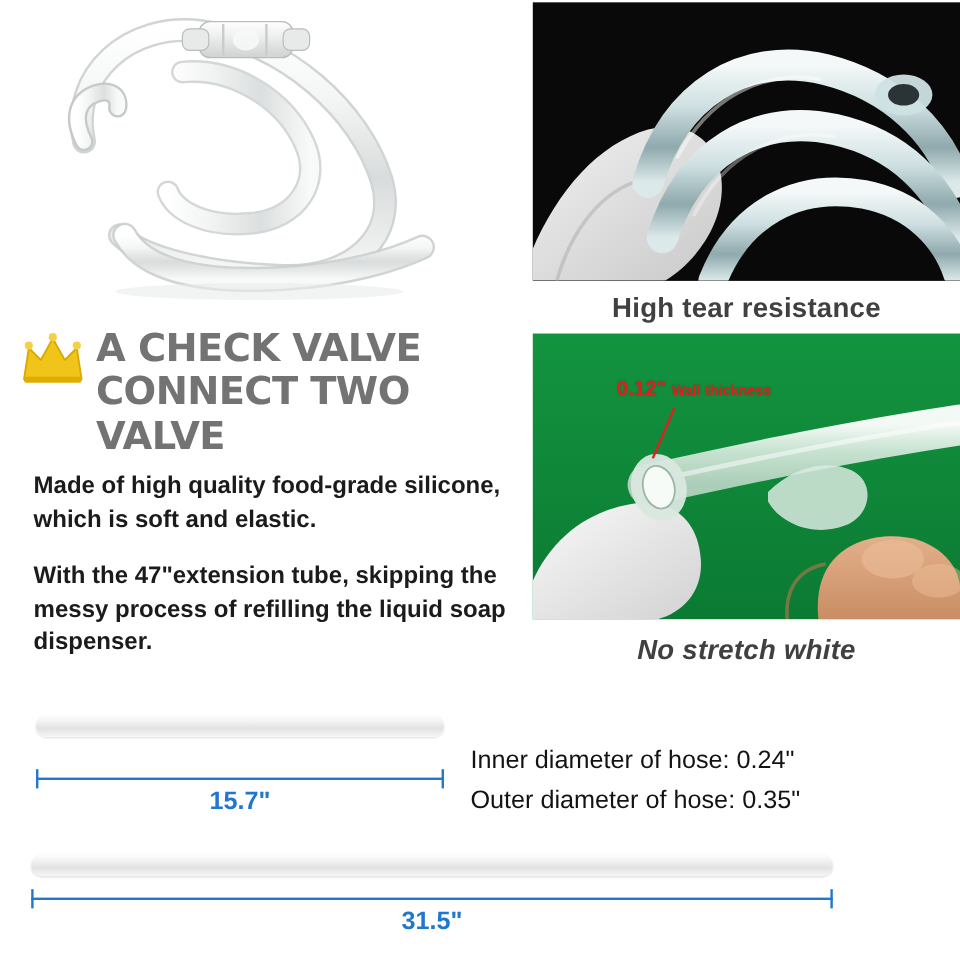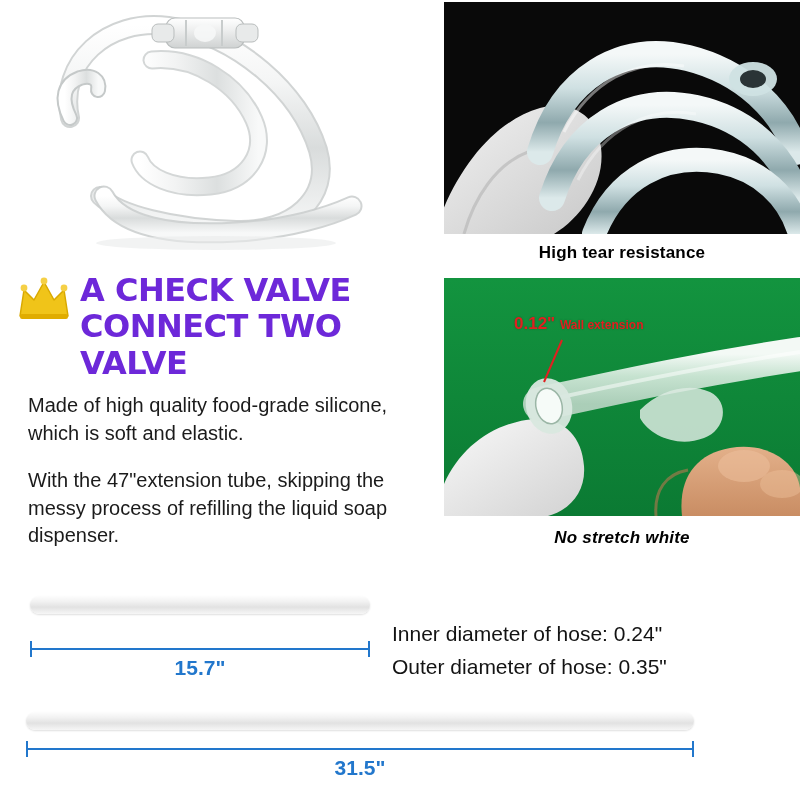--- a/index.html
+++ b/index.html
@@ -40,22 +40,22 @@
     top: 2px;
     width: 356px;
     height: 232px;
     background: #090909;
     overflow: hidden;
   }
   .caption {
     position: absolute;
     text-align: center;
     font-weight: bold;
-    color: #000000;
-    font-size: 17px;
+    color: #404040;
+    font-size: 23px;
     letter-spacing: 0.2px;
   }
   .cap-tear {
     left: 444px;
     top: 243px;
     width: 356px;
   }
   .cap-stretch {
     left: 444px;
     top: 528px;
@@ -103,36 +103,37 @@
     width: 56px;
     height: 44px;
     flex: 0 0 auto;
     margin-top: 4px;
   }
   .headline-text {
     font-family: "DejaVu Sans", sans-serif;
     font-weight: bold;
     font-size: 32px;
     line-height: 1.14;
-    color: #6d28d9;
+    color: #737373;
     letter-spacing: -0.5px;
   }
 
   
   .body-copy {
     position: absolute;
     left: 28px;
     top: 392px;
     width: 400px;
     color: #1b1b1b;
     font-size: 20px;
     line-height: 1.38;
   }
   .body-copy p {
     margin: 0 0 20px 0;
+    font-weight: bold;
   }
   .body-copy p:last-child { margin-bottom: 0; }
 
   
   .tube-short {
     position: absolute;
     left: 30px;
     top: 596px;
     width: 340px;
     height: 18px;
@@ -317,21 +318,21 @@
       <g>
         <ellipse cx="105" cy="128" rx="23" ry="28" fill="#d9e8df" opacity="0.95" transform="rotate(-14 105 128)"></ellipse>
         <ellipse cx="105" cy="128" rx="13" ry="18" fill="#f6fbf8" transform="rotate(-14 105 128)"></ellipse>
         <ellipse cx="105" cy="128" rx="13" ry="18" fill="none" stroke="#9bb6a6" stroke-width="1.5" transform="rotate(-14 105 128)"></ellipse>
       </g>
 
       <path d="M100,104 L118,62" fill="none" stroke="#e02020" stroke-width="2"></path>
     </svg>
     <div class="wall-label">
       <span>0.12"</span>
-      <span class="small">Wall extension</span>
+      <span class="small">Wall thickness</span>
     </div>
   </div>
   <div class="caption cap-stretch">No stretch white</div>
 
   <div class="headline">
     <div class="headline-row">
       <svg class="crown" viewBox="0 0 56 44">
         <path d="M4,40 L8,14 L18,24 L28,6 L38,24 L48,14 L52,40 Z" fill="#f0c419" stroke="#d9a900" stroke-width="1.5" stroke-linejoin="round"></path>
         <rect x="4" y="38" width="48" height="5" rx="2" fill="#e0ac00"></rect>
         <circle cx="8" cy="12" r="3.4" fill="#f5d046"></circle>

